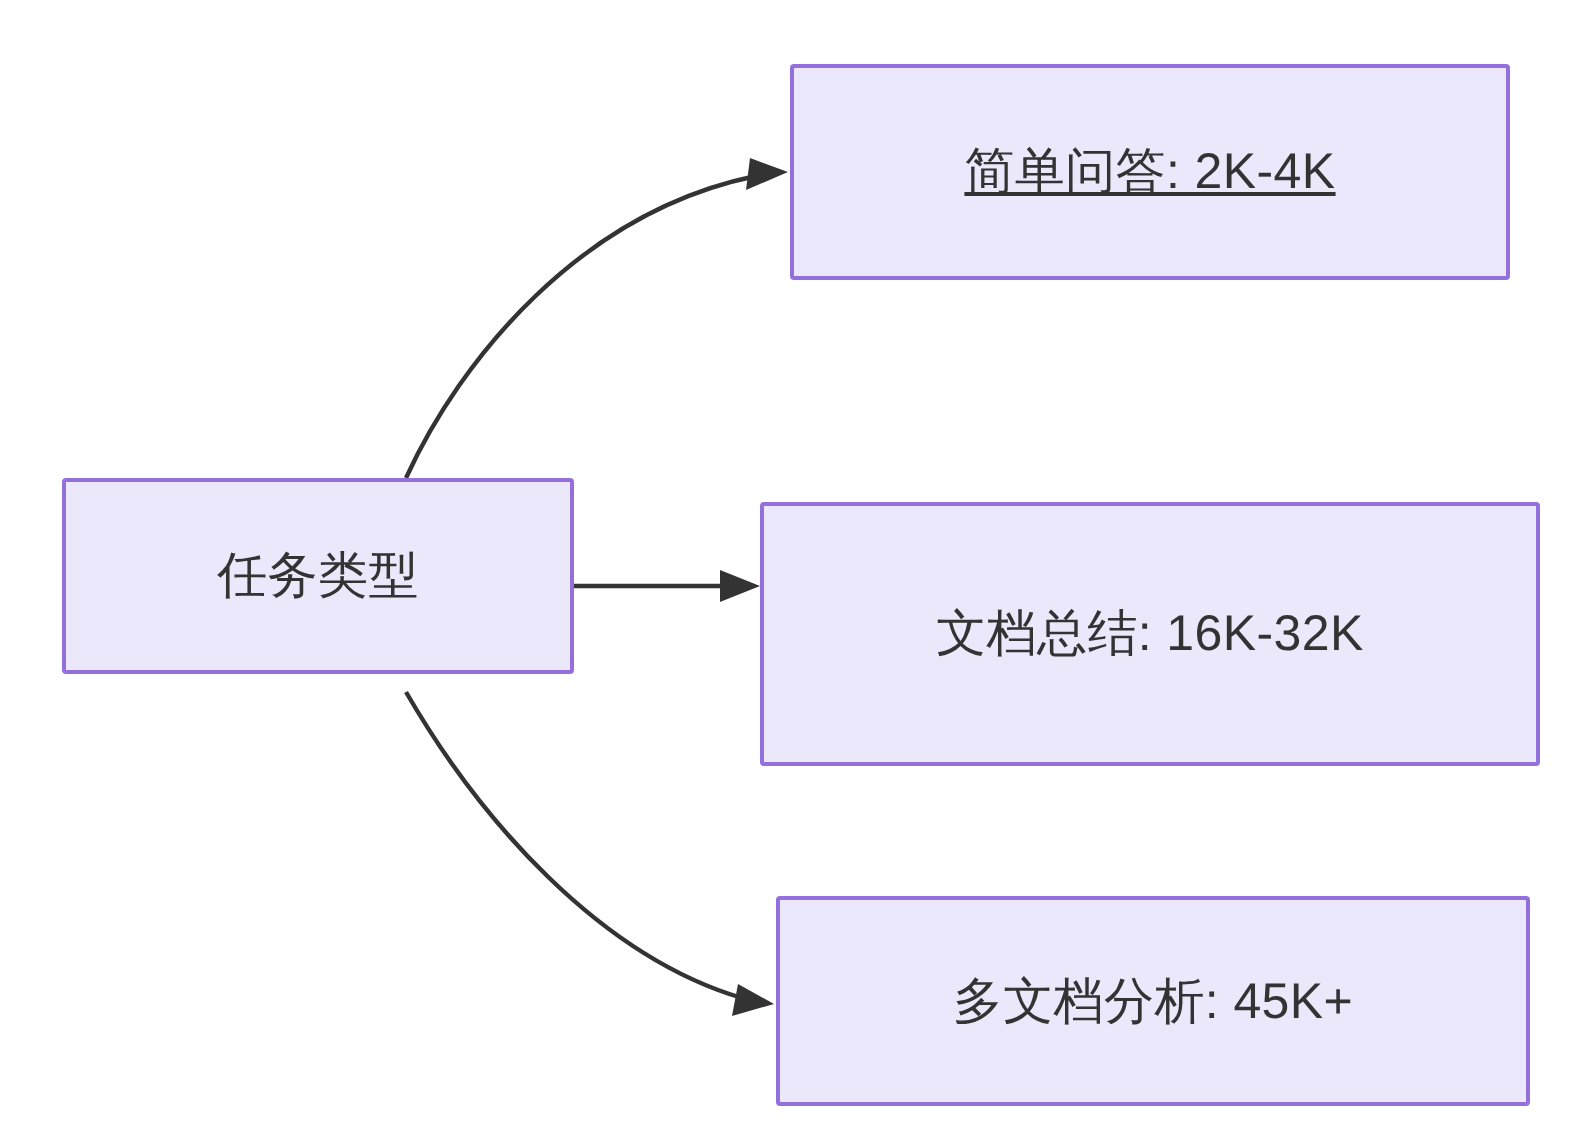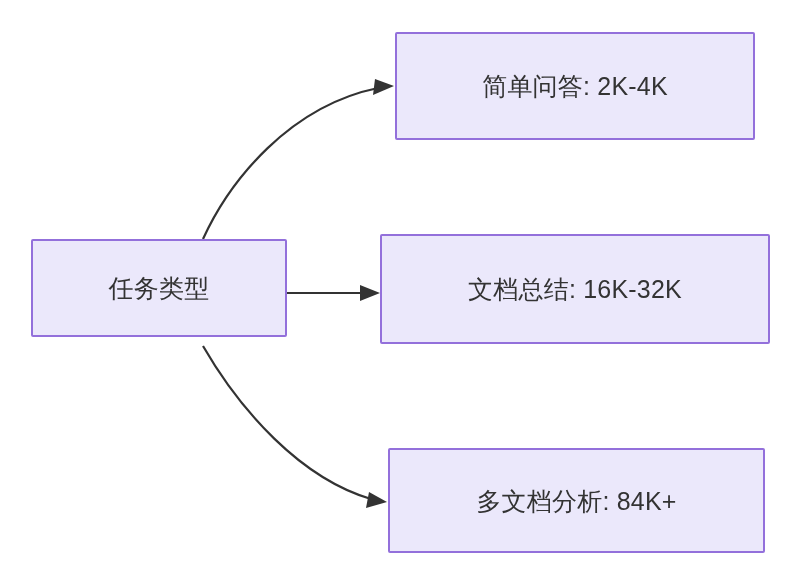--- a/index.html
+++ b/index.html
@@ -48,26 +48,27 @@
     left: 31px;
     top: 239px;
     width: 256px;
     height: 98px;
   }
   #node-simple-qa {
     left: 395px;
     top: 32px;
     width: 360px;
     height: 108px;
+    text-decoration: underline;
   }
   #node-doc-summary {
     left: 380px;
-    top: 234px;
+    top: 251px;
     width: 390px;
-    height: 110px;
+    height: 132px;
   }
   #node-multi-doc {
     left: 388px;
     top: 448px;
     width: 377px;
     height: 105px;
   }
   .edge-path {
     fill: none;
     stroke: #333333;
@@ -106,16 +107,16 @@
 
   <div class="node" id="node-simple-qa">
     <span class="node-label">简单问答: 2K-4K</span>
   </div>
 
   <div class="node" id="node-doc-summary">
     <span class="node-label">文档总结: 16K-32K</span>
   </div>
 
   <div class="node" id="node-multi-doc">
-    <span class="node-label">多文档分析: 84K+</span>
+    <span class="node-label">多文档分析: 45K+</span>
   </div>
 
 </div>
 
 </body></html>

